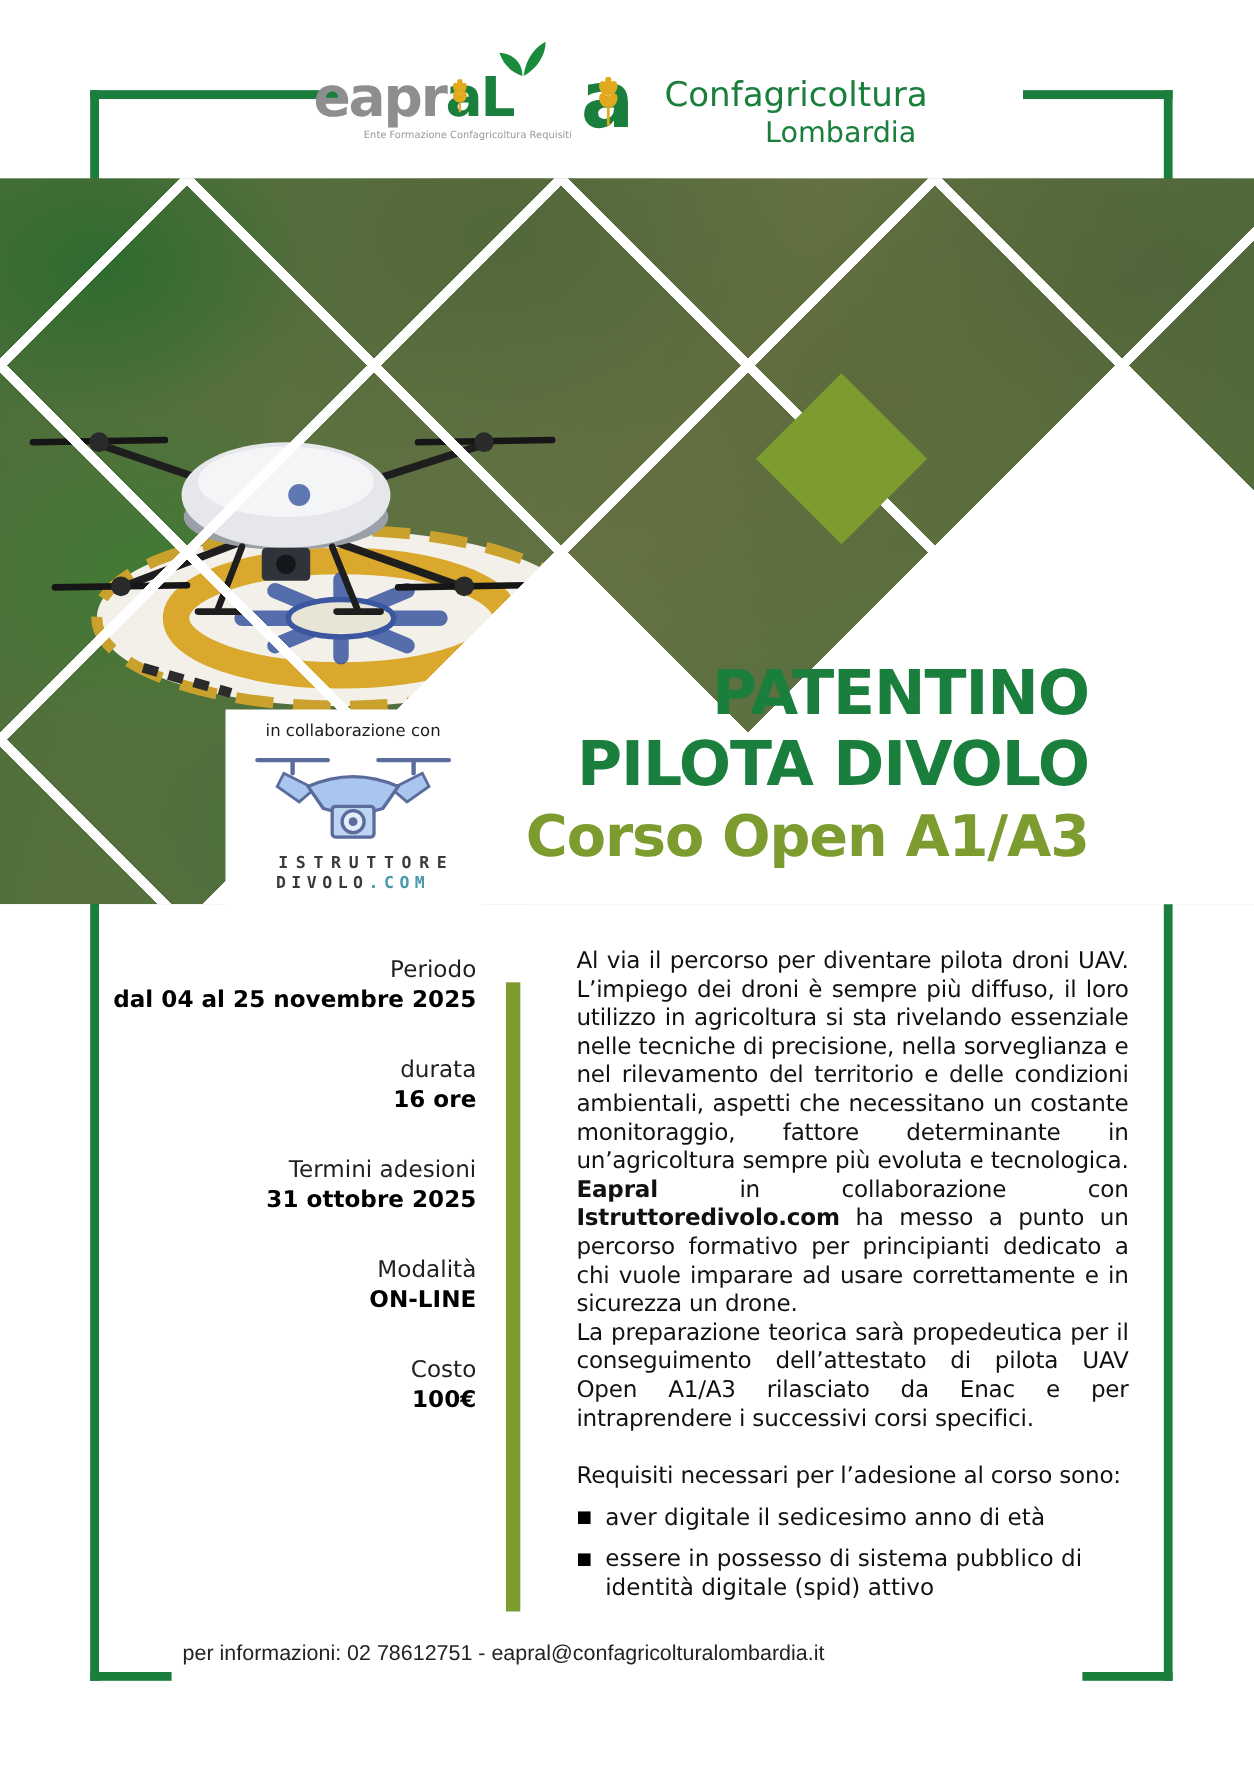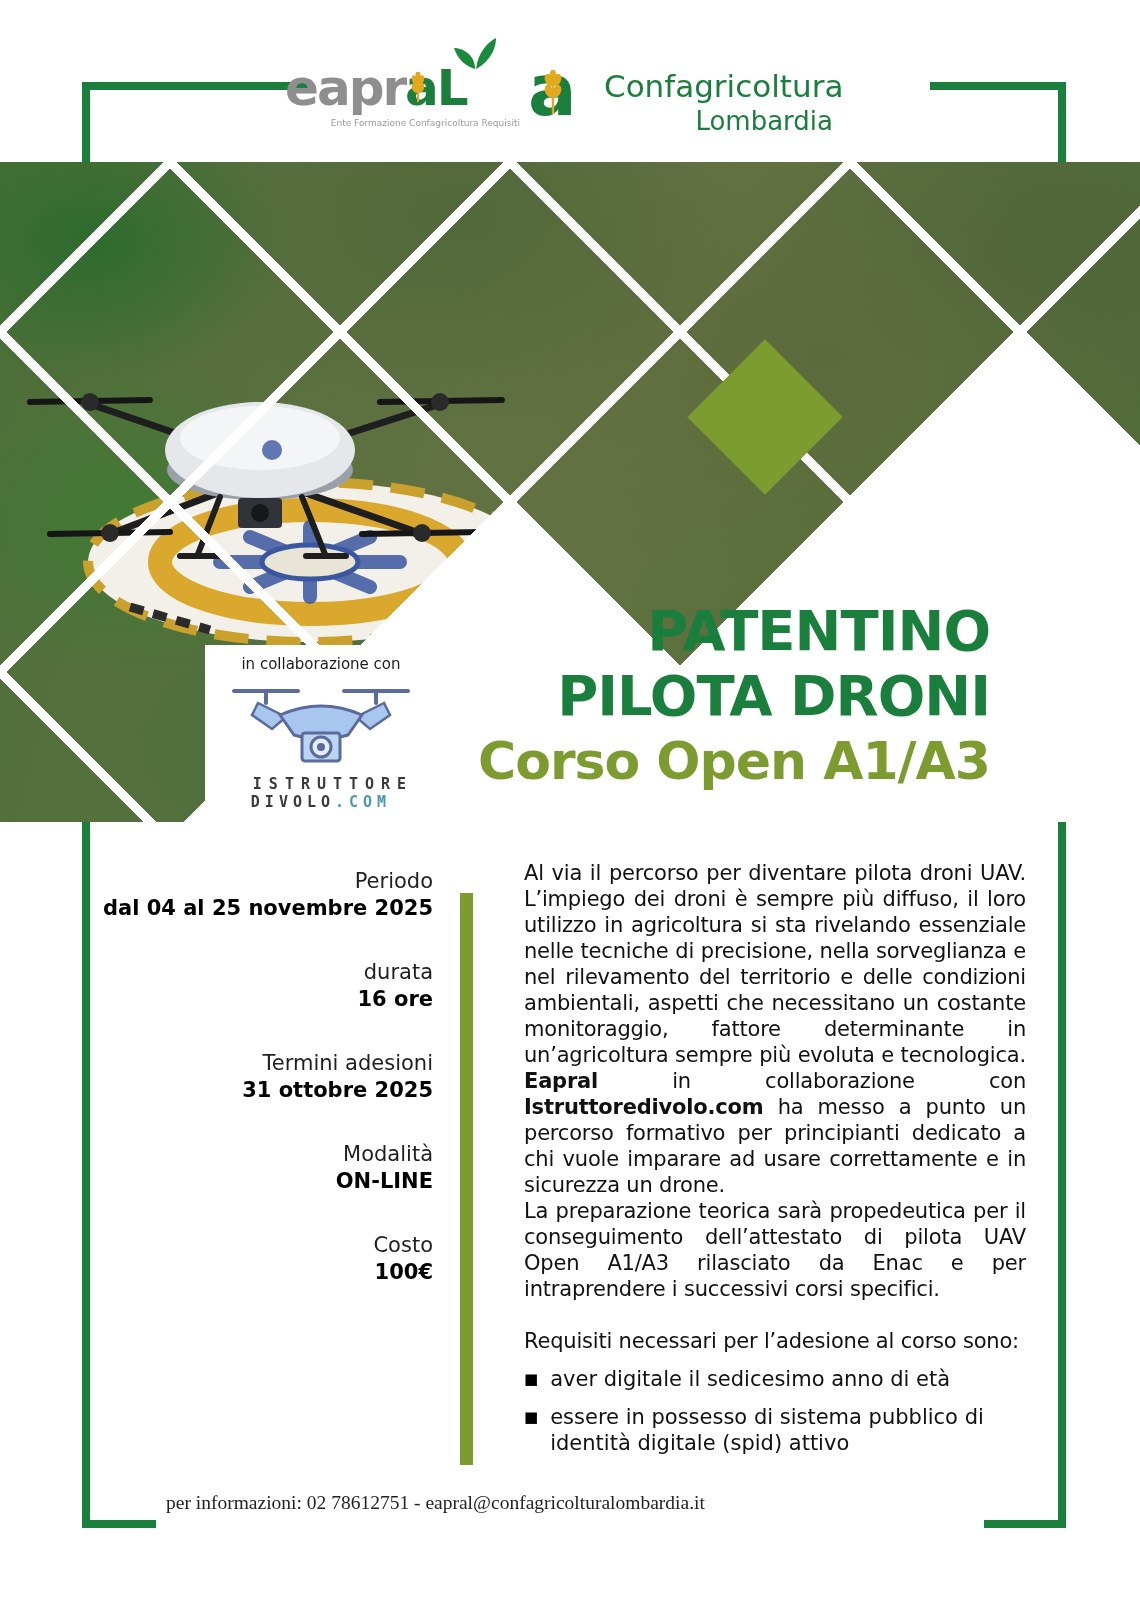--- a/index.html
+++ b/index.html
@@ -80,21 +80,21 @@
   #olive-bar{position:absolute;left:460px;top:893px;width:13px;height:572px;background:#7d9c2f;z-index:5;}
 
   
   #bodycol{position:absolute;left:508px;top:860px;width:502px;z-index:5;color:#111;margin-left:16px;}
   #bodycol p{margin:0;font-size:21px;line-height:26px;text-align:justify;letter-spacing:-0.2px;}
   #requisiti-intro{margin-top:26px !important;text-align:left !important;}
   .bullet-row{display:flex;margin-top:12px;font-size:21px;line-height:26px;}
   .bullet-marker{font-size:15px;line-height:26px;margin-right:12px;color:#000;}
 
   
-  #footer-info{position:absolute;left:166px;top:1492px;font-family:Liberation Serif, serif;
+  #footer-info{position:absolute;left:166px;top:1492px;font-family:Liberation Sans, sans-serif;
                font-size:19.5px;color:#222;z-index:5;white-space:nowrap;}
 </style>
 </head>
 <body>
 
 <div id="page">
 
   <div id="corso-badge">CORSO</div>
 
   <div class="frame" id="frame-top-left"></div>
@@ -204,21 +204,21 @@
       <rect x="74" y="56" width="38" height="28" rx="3" fill="#bdd4f2" stroke="#5a6b9c" stroke-width="3"></rect>
       <circle cx="93" cy="70" r="10" fill="#e4eefb" stroke="#5a6b9c" stroke-width="3"></circle>
       <circle cx="93" cy="70" r="4" fill="#5a6b9c"></circle>
     </svg>
     <div id="collab-line1">ISTRUTTORE</div>
     <div id="collab-line2"><span>DIVOLO</span><span class="teal">.COM</span></div>
   </div>
 
   <div id="title-block">
     <div class="title-line">PATENTINO</div>
-    <div class="title-line">PILOTA DRONI</div>
+    <div class="title-line">PILOTA DIVOLO</div>
     <div id="title-subtitle">Corso Open A1/A3</div>
   </div>
 
   <div id="details">
     <div class="detail-group">
       <div class="detail-label">Periodo</div>
       <div class="detail-value">dal 04 al 25 novembre 2025</div>
     </div>
     <div class="detail-group">
       <div class="detail-label">durata</div>

